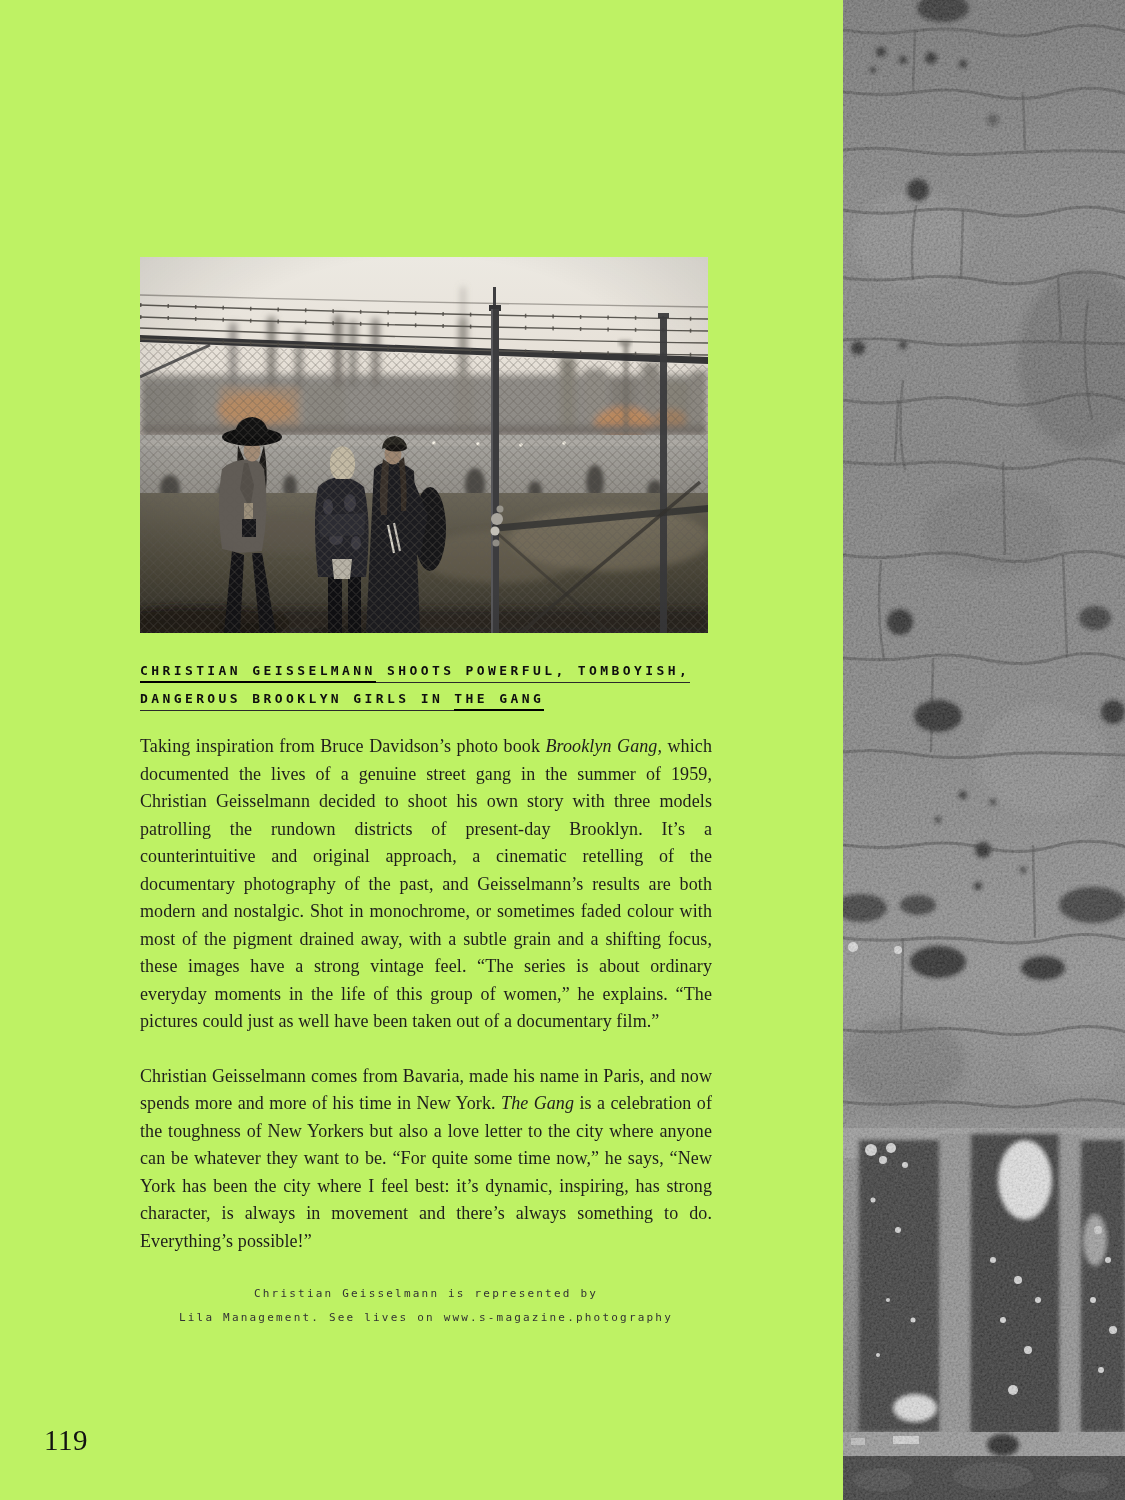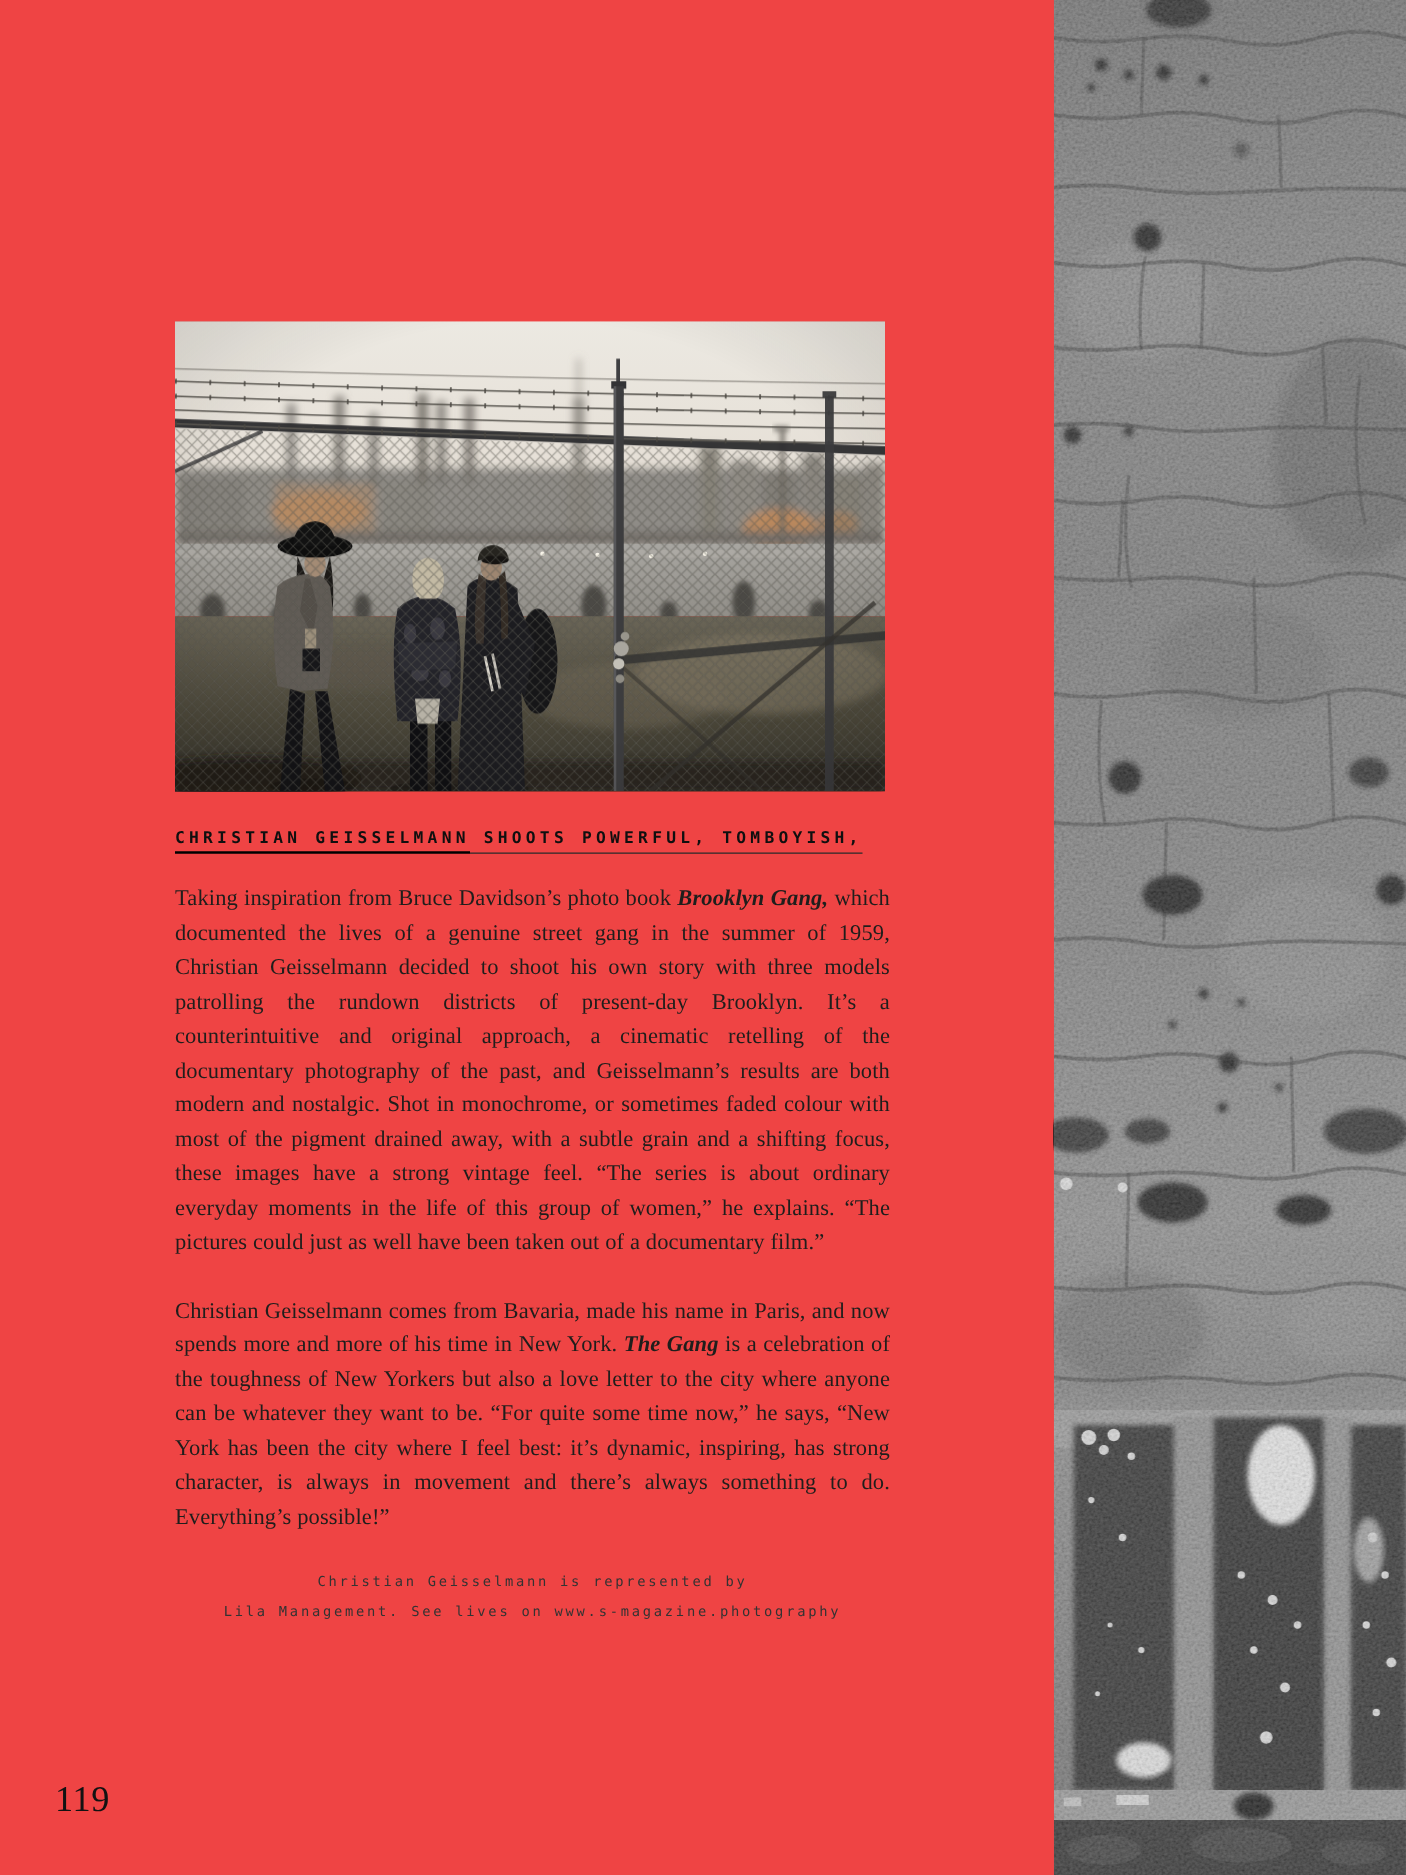--- a/index.html
+++ b/index.html
@@ -1,30 +1,30 @@
 <!DOCTYPE html>
 <html><head>
 <meta charset="utf-8">
 <style>
   html,body{margin:0;padding:0;background:#c9c9c9;}
-  .page{position:relative;width:1125px;height:1500px;background:#ef4444;overflow:hidden;
+  .page{position:relative;width:1125px;height:1500px;background:#bef264;overflow:hidden;
         font-family:"Liberation Serif",serif;}
   .photo-wrap{position:absolute;left:140px;top:257px;width:568px;height:376px;}
   .photo-wrap svg{display:block;width:100%;height:100%;}
   .brick-wrap{position:absolute;left:843px;top:0;width:282px;height:1500px;}
   .brick-wrap svg{display:block;width:100%;height:100%;}
   .text-col{position:absolute;left:140px;top:663px;width:572px;}
   .headline{font-family:"DejaVu Sans Mono",monospace;font-weight:700;font-size:13px;
             letter-spacing:3.4px;color:#0f0f0f;margin:0 0 27px 0;}
   .h-line{display:block;margin-bottom:13px;white-space:nowrap;}
   .ul-heavy{border-bottom:2.5px solid #000;padding-bottom:3px;}
   .ul-thin{border-bottom:1px solid #2a2a2a;padding-bottom:4px;}
   .body-copy p{margin:0 0 27px 0;font-size:18px;line-height:27.5px;color:#1f1e1c;
                text-align:justify;letter-spacing:0.1px;}
-  .body-copy em{font-style:italic;font-weight:bold;}
+  .body-copy em{font-style:italic;}
   .credits{margin-top:26px;text-align:center;font-family:"DejaVu Sans Mono",monospace;
            font-size:11px;line-height:24px;letter-spacing:2.2px;color:#333;}
   .credits div{white-space:nowrap;}
   .page-number{position:absolute;left:44px;top:1424px;font-family:"Liberation Serif",serif;
                font-size:29px;color:#121212;letter-spacing:0.5px;}
 </style>
 </head>
 <body>
 
 <div class="page">
@@ -202,20 +202,21 @@
       <circle cx="360" cy="252" r="3.5" fill="#98958c"></circle>
       <circle cx="356" cy="286" r="3.5" fill="#8f8c84"></circle>
     </g>
     <rect x="0" y="0" width="568" height="376" fill="url(#vig)"></rect>
   </svg>
   </div>
 
   <div class="text-col">
     <h1 class="headline">
       <span class="h-line"><span class="ul-heavy">CHRISTIAN GEISSELMANN</span><span class="ul-thin"> SHOOTS POWERFUL, TOMBOYISH,</span></span>
+      <span class="h-line"><span class="ul-thin">DANGEROUS BROOKLYN GIRLS IN </span><span class="ul-heavy">THE GANG</span></span>
     </h1>
 
     <div class="body-copy">
       <p><span>Taking inspiration from Bruce Davidson’s photo book </span><em>Brooklyn Gang,</em><span> which documented the lives of a genuine street gang in the summer of 1959, Christian Geisselmann decided to shoot his own story with three models patrolling the rundown districts of present-day Brooklyn. It’s a counterintuitive and original approach, a cinematic retelling of the documentary photography of the past, and Geisselmann’s results are both modern and nostalgic. Shot in monochrome, or sometimes faded colour with most of the pigment drained away, with a subtle grain and a shifting focus, these images have a strong vintage feel. “The series is about ordinary everyday moments in the life of this group of women,” he explains. “The pictures could just as well have been taken out of a documentary film.”</span></p>
       <p><span>Christian Geisselmann comes from Bavaria, made his name in Paris, and now spends more and more of his time in New York. </span><em>The Gang</em><span> is a celebration of the toughness of New Yorkers but also a love letter to the city where anyone can be whatever they want to be. “For quite some time now,” he says, “New York has been the city where I feel best: it’s dynamic, inspiring, has strong character, is always in movement and there’s always something to do. Everything’s possible!”</span></p>
     </div>
 
     <div class="credits">
       <div>Christian Geisselmann is represented by</div>
       <div>Lila Management. See lives on www.s-magazine.photography</div>

